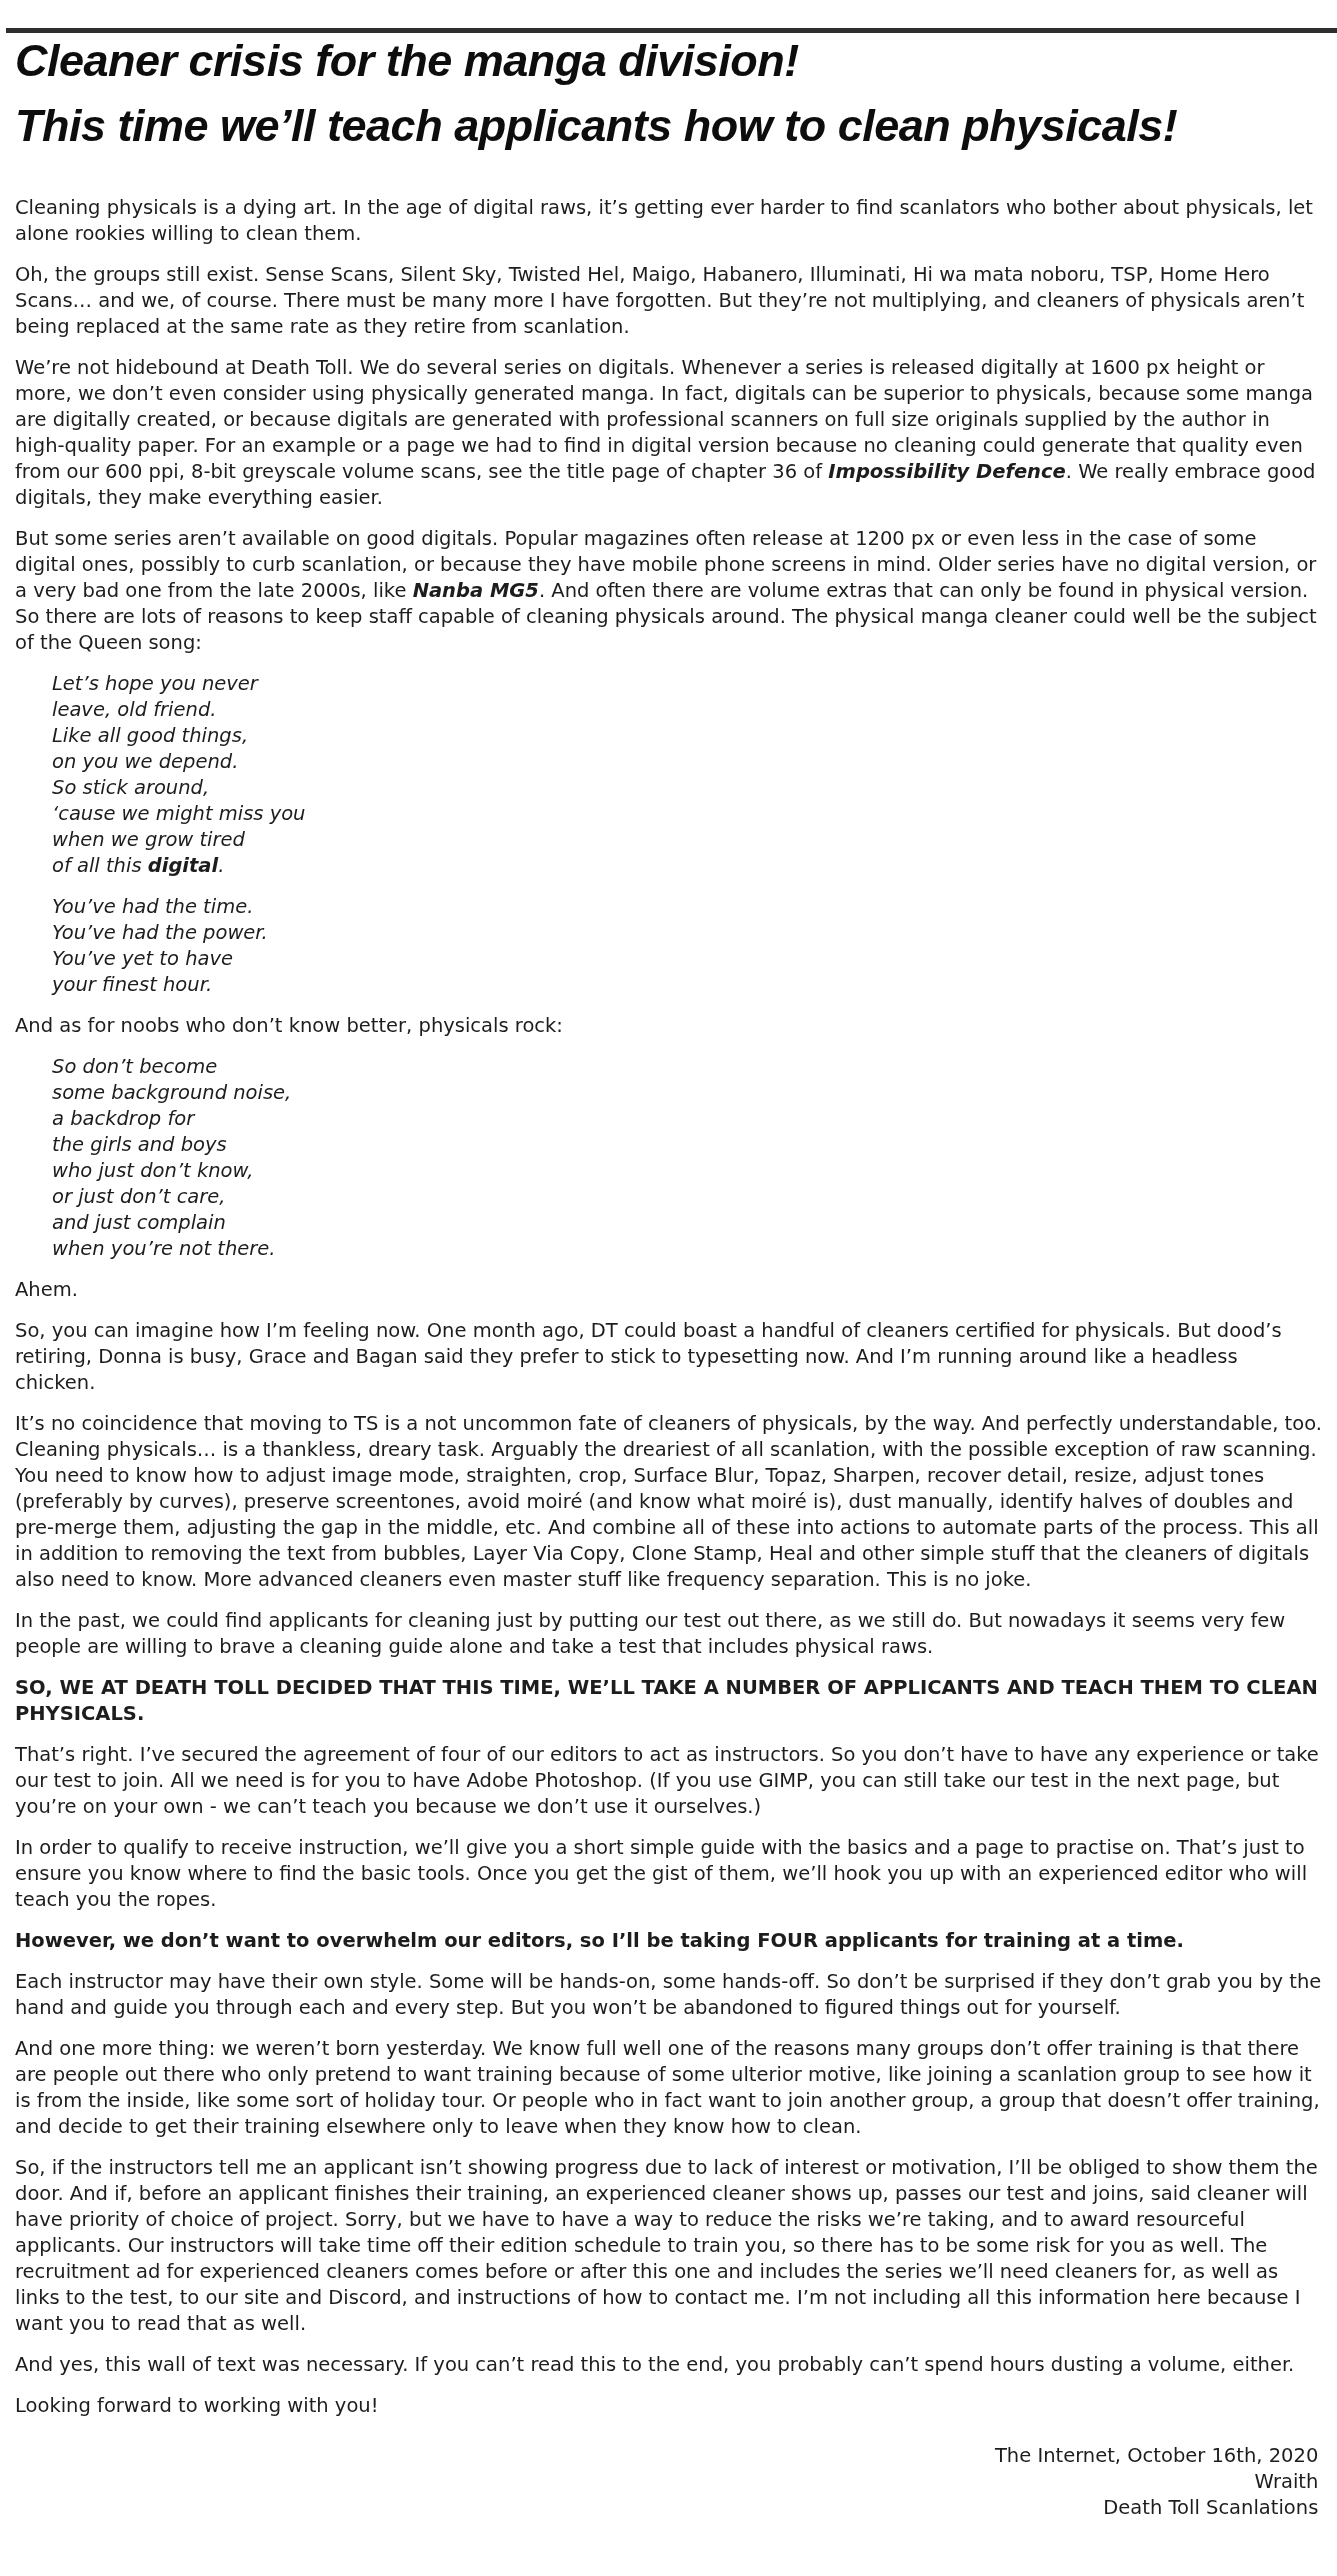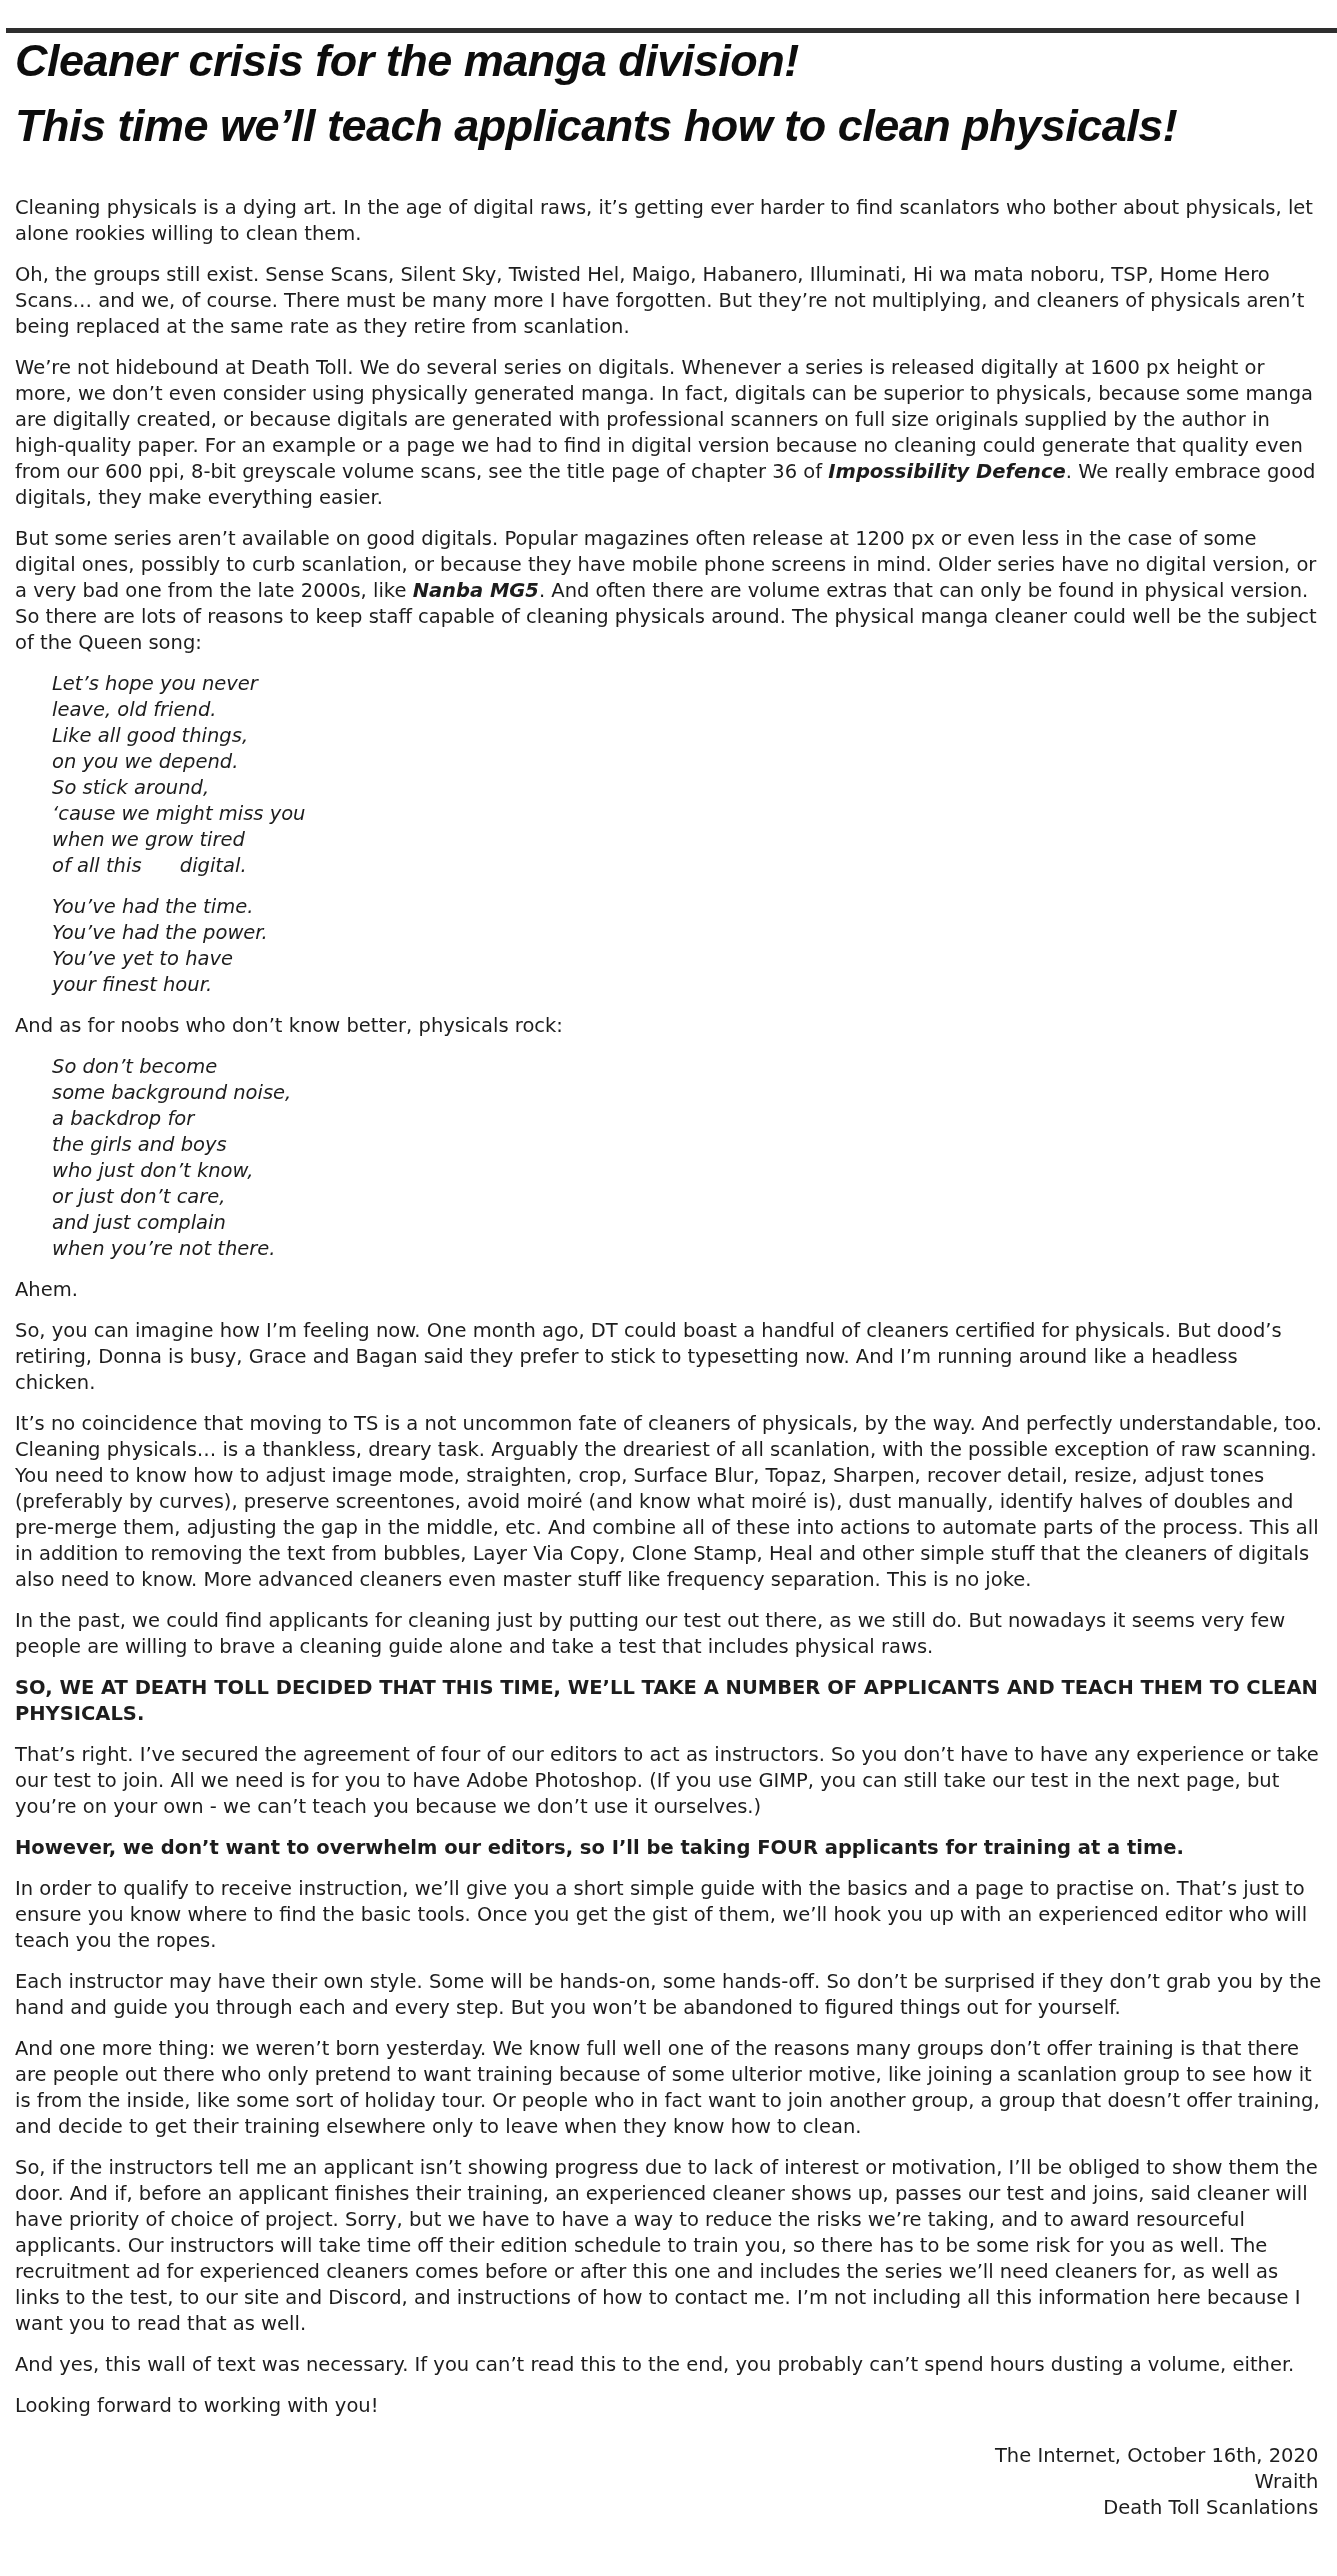--- a/index.html
+++ b/index.html
@@ -49,22 +49,21 @@
     font-style: italic;
   }
   .poem {
     margin: 15px 0 15px 37px;
     font-style: italic;
   }
   .poem .poem-line {
     display: block;
   }
   .poem b {
-    font-weight: 400;
-    margin-left: 32px;
+    font-weight: 700;
   }
   .signature {
     margin-top: 24px;
     text-align: right;
     padding-right: 3.7px;
   }
   .signature div {
     display: block;
   }
 </style>
@@ -123,23 +122,23 @@
   <p class="para">So, you can imagine how I’m feeling now. One month ago, DT could boast a handful of cleaners certified for physicals. But dood’s retiring, Donna is busy, Grace and Bagan said they prefer to stick to typesetting now. And I’m running around like a headless chicken.</p>
 
   <p class="para">It’s no coincidence that moving to TS is a not uncommon fate of cleaners of physicals, by the way. And perfectly understandable, too. Cleaning physicals… is a thankless, dreary task. Arguably the dreariest of all scanlation, with the possible exception of raw scanning. You need to know how to adjust image mode, straighten, crop, Surface Blur, Topaz, Sharpen, recover detail, resize, adjust tones (preferably by curves), preserve screentones, avoid moiré (and know what moiré is), dust manually, identify halves of doubles and pre-merge them, adjusting the gap in the middle, etc. And combine all of these into actions to automate parts of the process. This all in addition to removing the text from bubbles, Layer Via Copy, Clone Stamp, Heal and other simple stuff that the cleaners of digitals also need to know. More advanced cleaners even master stuff like frequency separation. This is no joke.</p>
 
   <p class="para">In the past, we could find applicants for cleaning just by putting our test out there, as we still do. But nowadays it seems very few people are willing to brave a cleaning guide alone and take a test that includes physical raws.</p>
 
   <p class="para strong">SO, WE AT DEATH TOLL DECIDED THAT THIS TIME, WE’LL TAKE A NUMBER OF APPLICANTS AND TEACH THEM TO CLEAN PHYSICALS.</p>
 
   <p class="para">That’s right. I’ve secured the agreement of four of our editors to act as instructors. So you don’t have to have any experience or take our test to join. All we need is for you to have Adobe Photoshop. (If you use GIMP, you can still take our test in the next page, but you’re on your own - we can’t teach you because we don’t use it ourselves.)</p>
 
+  <p class="para">In order to qualify to receive instruction, we’ll give you a short simple guide with the basics and a page to practise on. That’s just to ensure you know where to find the basic tools. Once you get the gist of them, we’ll hook you up with an experienced editor who will teach you the ropes.</p>
+
   <p class="para strong">However, we don’t want to overwhelm our editors, so I’ll be taking FOUR applicants for training at a time.</p>
-
-  <p class="para">In order to qualify to receive instruction, we’ll give you a short simple guide with the basics and a page to practise on. That’s just to ensure you know where to find the basic tools. Once you get the gist of them, we’ll hook you up with an experienced editor who will teach you the ropes.</p>
 
   <p class="para">Each instructor may have their own style. Some will be hands-on, some hands-off. So don’t be surprised if they don’t grab you by the hand and guide you through each and every step. But you won’t be abandoned to figured things out for yourself.</p>
 
 
   <p class="para">And one more thing: we weren’t born yesterday. We know full well one of the reasons many groups don’t offer training is that there are people out there who only pretend to want training because of some ulterior motive, like joining a scanlation group to see how it is from the inside, like some sort of holiday tour. Or people who in fact want to join another group, a group that doesn’t offer training, and decide to get their training elsewhere only to leave when they know how to clean.</p>
 
   <p class="para">So, if the instructors tell me an applicant isn’t showing progress due to lack of interest or motivation, I’ll be obliged to show them the door. And if, before an applicant finishes their training, an experienced cleaner shows up, passes our test and joins, said cleaner will have priority of choice of project. Sorry, but we have to have a way to reduce the risks we’re taking, and to award resourceful applicants. Our instructors will take time off their edition schedule to train you, so there has to be some risk for you as well. The recruitment ad for experienced cleaners comes before or after this one and includes the series we’ll need cleaners for, as well as links to the test, to our site and Discord, and instructions of how to contact me. I’m not including all this information here because I want you to read that as well.</p>
 
   <p class="para">And yes, this wall of text was necessary. If you can’t read this to the end, you probably can’t spend hours dusting a volume, either.</p>
 

